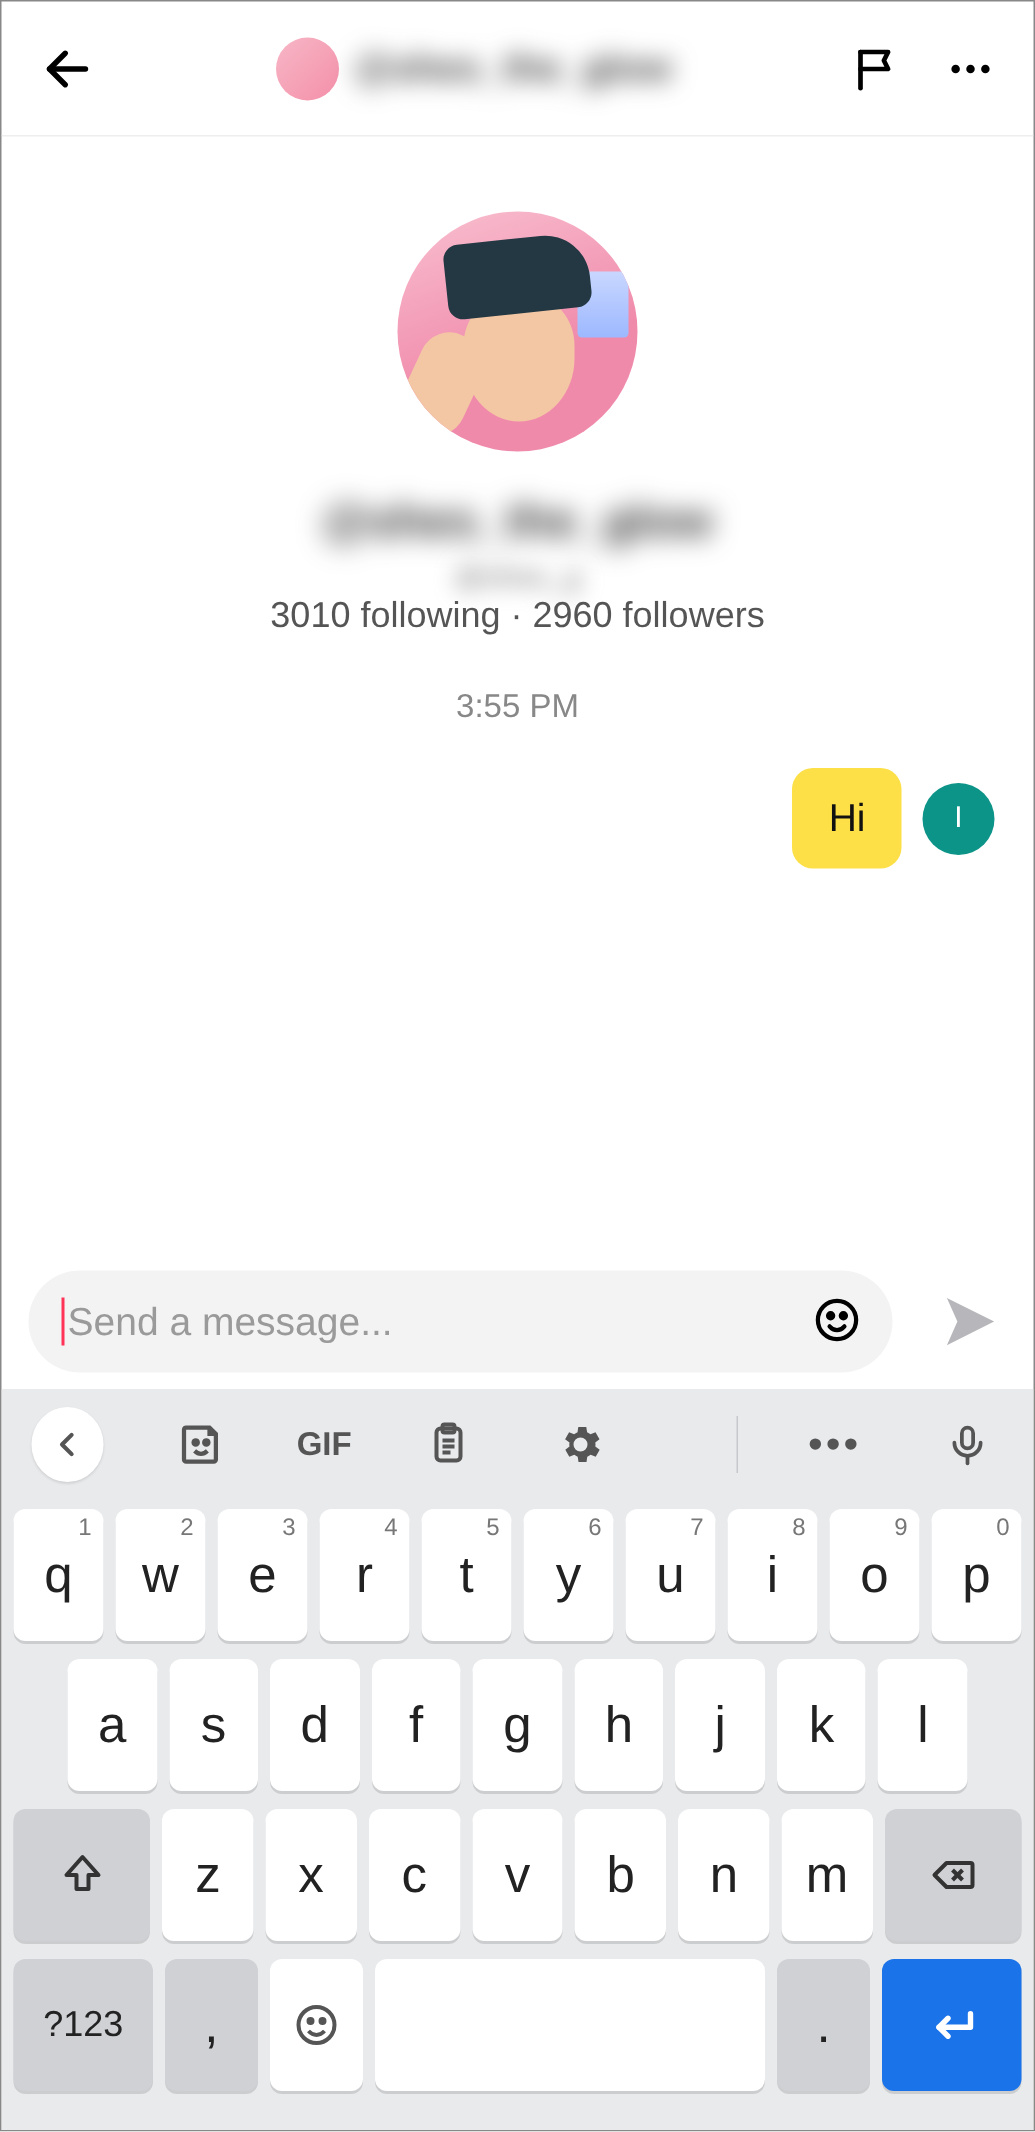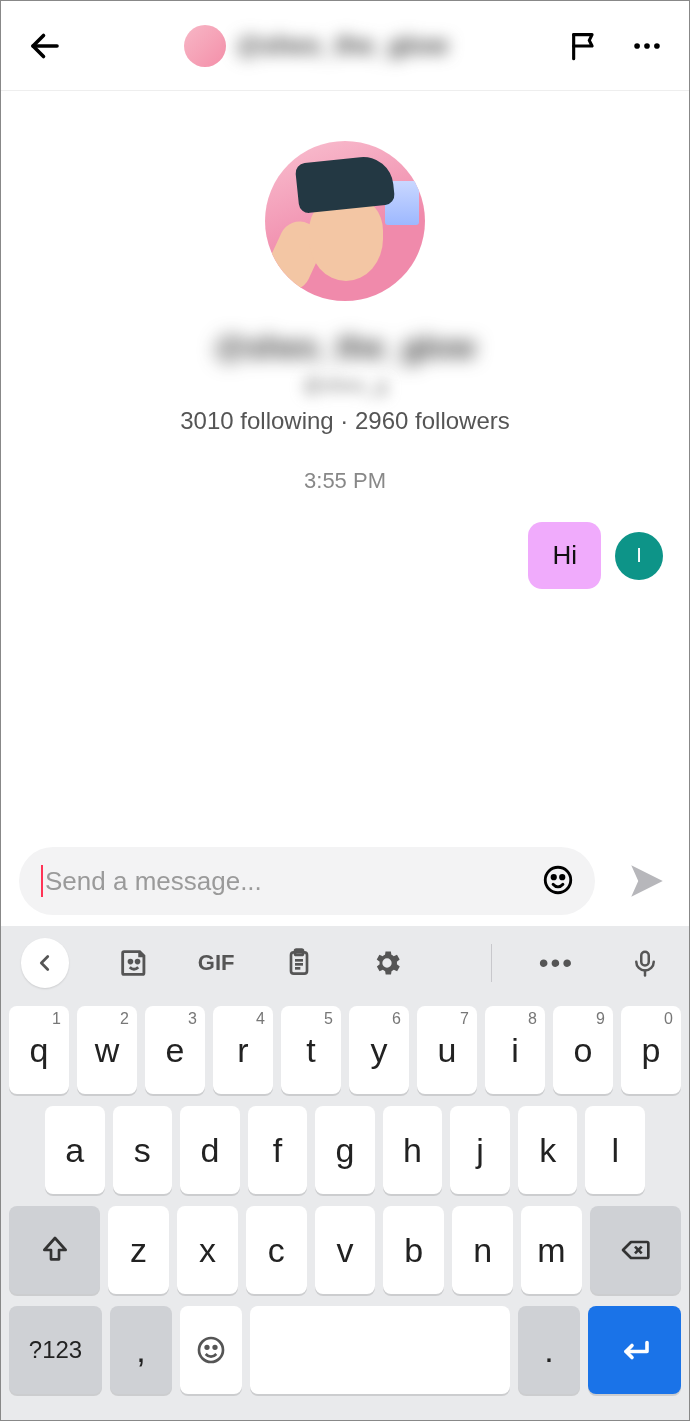--- a/index.html
+++ b/index.html
@@ -15,25 +15,25 @@
   .more { width:44px; height:44px; display:flex; align-items:center; justify-content:center; font-size:30px; letter-spacing:2px; }
   
   .chat { flex:1; display:flex; flex-direction:column; align-items:center; padding:30px 20px 10px; overflow:hidden; }
   .big-avatar { width:160px; height:160px; border-radius:50%; background: linear-gradient(160deg,#f9c0d0 0%, #f08aab 60%); margin-top:20px; position:relative; overflow:hidden; }
   .big-avatar .cap { position:absolute; top:18px; left:32px; width:96px; height:50px; background:#233843; border-radius:10px 30px 10px 10px; transform:rotate(-6deg); }
   .big-avatar .face { position:absolute; top:56px; left:44px; width:74px; height:84px; background:#f3c6a4; border-radius:40% 40% 50% 50%; }
   .big-avatar .arm { position:absolute; top:80px; left:8px; width:44px; height:70px; background:#f3c6a4; border-radius:20px; transform:rotate(25deg); }
   .big-avatar .poster { position:absolute; top:40px; right:6px; width:34px; height:44px; background:linear-gradient(#c9d7ff,#9db8ff); border-radius:3px; }
   .p-username { margin-top:28px; font-size:32px; font-weight:700; color:#333; filter: blur(9px); }
   .p-handle { margin-top:8px; font-size:20px; color:#777; filter: blur(7px); }
-  .p-stats { margin-top:10px; font-size:24px; color:#555; }
+  .p-stats { font-size:24px; color:#555; }
   .timestamp { margin-top:33px; font-size:22px; color:#888; }
   .messages { width:100%; margin-top:28px; }
   .msg-row { display:flex; justify-content:flex-end; align-items:center; gap:14px; padding-right:6px;}
-  .bubble { background:#f0abfc; padding:18px 24px; border-radius:14px; font-size:26px; color:#111; }
+  .bubble { background:#fde047; padding:18px 24px; border-radius:14px; font-size:26px; color:#111; }
   .me-avatar { width:48px; height:48px; border-radius:50%; background:#0d9488; color:#fff; display:flex; align-items:center; justify-content:center; font-size:20px; }
   
   .inputbar { height:90px; display:flex; align-items:center; padding:0 18px; gap:28px; }
   .textbox { flex:1; height:68px; background:#f3f3f4; border-radius:34px; display:flex; align-items:center; padding:0 18px 0 22px; }
   .textbox .cursor { width:2px; height:32px; background:#ff3355; margin-right:2px; }
   .textbox .ph { color:#9a9a9a; font-size:26px; flex:1; }
   .emoji-btn { width:36px; height:36px; }
   .send-btn { width:48px; height:48px; display:flex; align-items:center; justify-content:center; }
   
   .keyboard { background:#e9eaec; padding-top:2px; }

